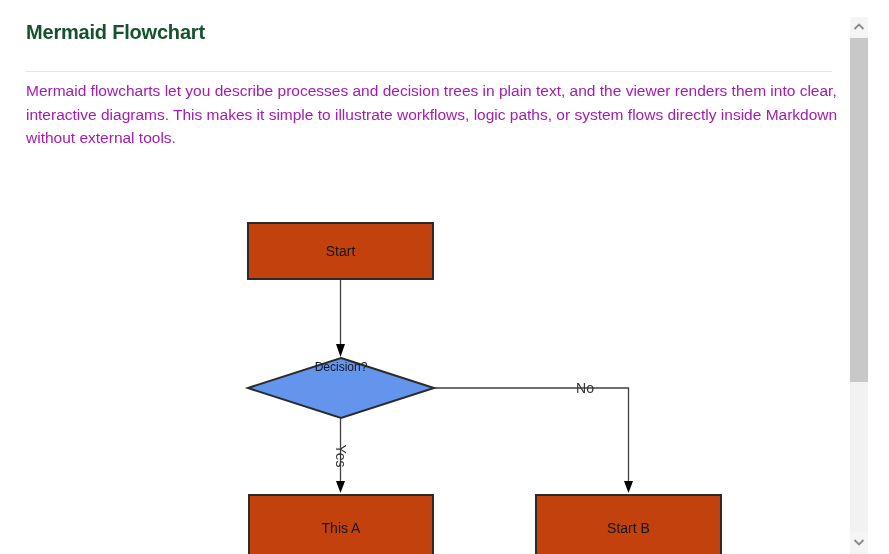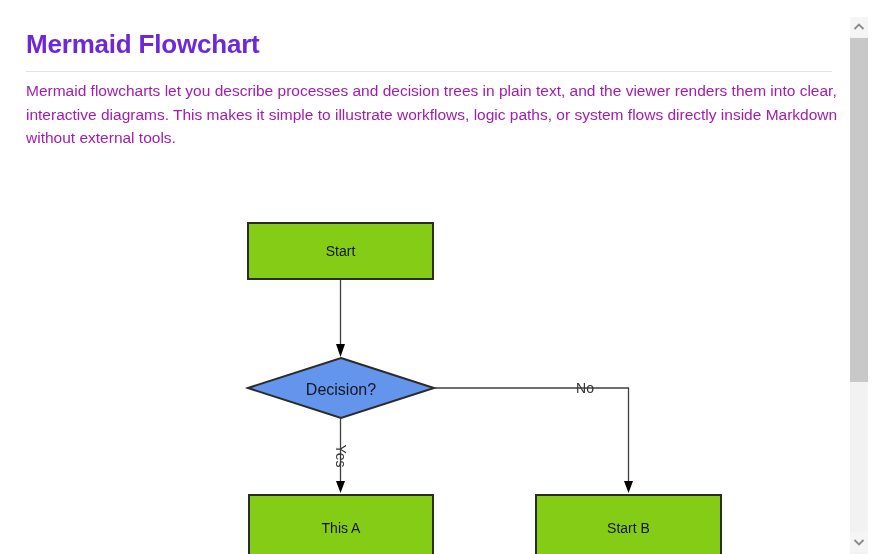--- a/index.html
+++ b/index.html
@@ -5,52 +5,52 @@
   * { margin: 0; padding: 0; box-sizing: border-box; }
   html, body { width: 889px; height: 554px; }
   body {
     position: relative;
     width: 889px; height: 554px;
     overflow: hidden;
     background: #ffffff;
     font-family: "Liberation Sans", sans-serif;
   }
   .page-title {
-    position: absolute; left: 26px; top: 29px;
-    font-size: 26px; font-weight: 700; color: #6d28d9;
+    position: absolute; left: 26px; top: 21px;
+    font-size: 20px; font-weight: 700; color: #14532d;
     letter-spacing: -0.2px;
   }
   .divider {
     position: absolute; left: 26px; top: 71px;
     width: 806px; height: 1px; background: #e1e4e8;
   }
   .intro-paragraph {
     position: absolute; left: 26px; top: 79px;
     width: 812px;
     font-size: 15.5px; line-height: 23.5px; color: #a21caf;
   }
   .diagram { position: absolute; left: 0; top: 0; width: 889px; height: 554px; }
   .edges-svg { position: absolute; left: 0; top: 0; }
   .edge-line { stroke: #404040; stroke-width: 1.3; fill: none; }
   .arrow-head { fill: #000000; stroke: none; }
   .diamond-shape { fill: #6495ED; stroke: #2b2b2b; stroke-width: 2; }
   .node {
     position: absolute;
-    background: #84cc16;
+    background: #c2410c;
     border: 2px solid #2b2b2b;
     display: flex; align-items: center; justify-content: center;
     font-size: 14px; color: #14171f;
   }
   .node-start  { left: 247px; top: 222px; width: 187px; height: 58px; }
   .node-path-a { left: 248px; top: 494px; width: 186px; height: 68px; }
   .node-path-b { left: 535px; top: 494px; width: 187px; height: 68px; }
   .decision-label {
-    position: absolute; left: 248px; top: 360px; width: 186px; height: 60px;
+    position: absolute; left: 248px; top: 337px; width: 186px; height: 60px;
     display: flex; align-items: center; justify-content: center;
-    font-size: 16px; color: #14171f;
+    font-size: 12px; color: #14171f;
   }
   .edge-label {
     position: absolute;
     font-size: 14px; color: #333333;
     text-align: center;
   }
   .edge-label-no  { left: 568px; top: 380px; width: 34px; }
   .edge-label-yes {
     left: 324px; top: 448px; width: 34px;
     transform: rotate(90deg);

